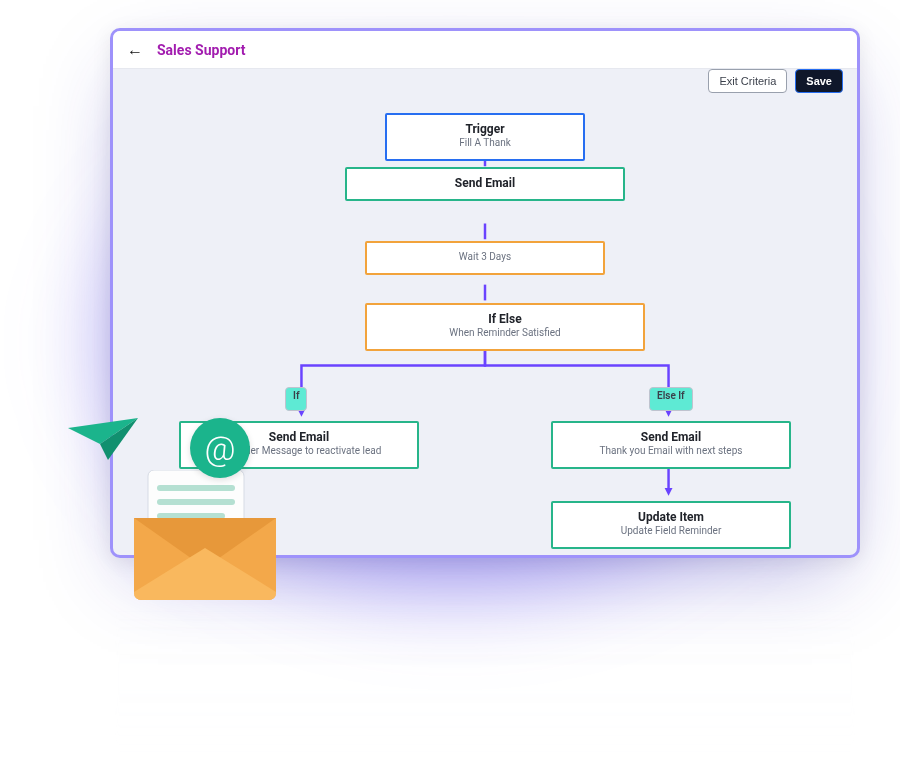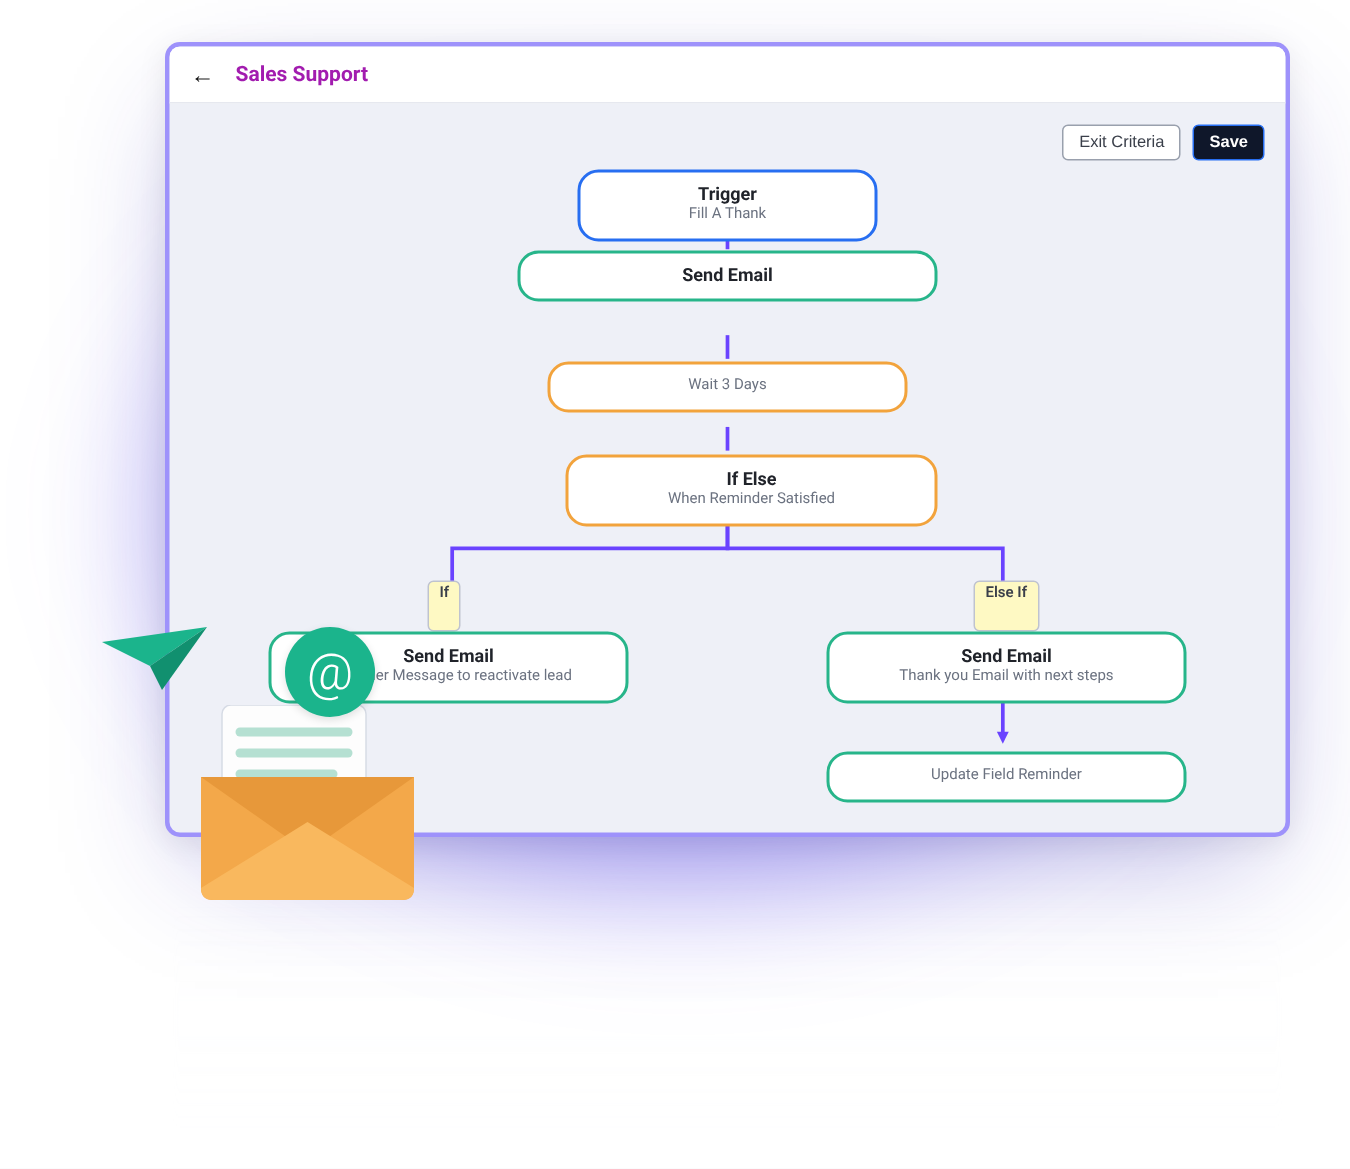--- a/index.html
+++ b/index.html
@@ -19,43 +19,43 @@
     border:3px solid rgba(92,70,255,.55);
     overflow:hidden;
   }
 
   
   .hdr{height:38px;background:#fff;display:flex;align-items:center;gap:14px;padding:0 14px;border-bottom:1px solid #e6e8ef;}
   .back-arrow{font-size:16px;line-height:1;color:#111;cursor:pointer;}
   .hdr h1{margin:0;font-size:14px;font-weight:700;color:#a21caf;}
 
   
-  .actions{height:38px;display:flex;align-items:flex-end;justify-content:flex-end;gap:8px;padding:0 14px;}
+  .actions{height:38px;display:flex;align-items:flex-start;justify-content:flex-end;gap:8px;padding:0 14px;}
   .btn{font-size:11px;padding:5px 10px;border-radius:4px;cursor:pointer;border:1px solid #99a0ad;background:#fff;color:#3a3f4a;}
   .btn.primary{background:#0f172a;border-color:#276ef1;color:#fff;font-weight:600;}
 
   
   .canvas{position:relative;height:calc(100% - 76px);}
   svg.connectors{position:absolute;inset:0;width:100%;height:100%;}
   svg.connectors path{stroke:#6a43ff;stroke-width:2.5;fill:none;}
   svg.connectors polygon{fill:#6a43ff;}
 
   .node{
-    position:absolute;background:#fff;border-radius:14px;padding:7px 14px 9px;
+    position:absolute;background:#fff;border-radius:2px;padding:7px 14px 9px;
     text-align:center;border:2px solid #888;box-shadow:none;
   }
   .node .t{font-weight:700;font-size:12px;color:#20232a;}
   .node .s{font-size:10px;color:#6b7280;margin-top:1px;line-height:1.25;}
   .b-blue  {border-color:#276ef1;}
   .b-green {border-color:#27b58a;}
   .b-orange{border-color:#f2a33c;}
 
   .chip{
-    position:absolute;background:#fef9c3;border:1px solid #bfc3cf;border-radius:4px;font-size:10px;font-weight:600;
-    color:#3a3f4a;padding:2px 7px 19px;
+    position:absolute;background:#5eead4;border:1px solid #bfc3cf;border-radius:4px;font-size:10px;font-weight:600;
+    color:#3a3f4a;padding:2px 7px 9px;
   }
 
   
   .mail-scene{position:absolute;left:60px;top:400px;width:260px;height:260px;pointer-events:none;}
   .plane{position:absolute;left:8px;top:18px;width:70px;height:46px;}
   .envelope{position:absolute;left:70px;top:70px;width:150px;height:130px;}
   .atmark{position:absolute;left:130px;top:18px;width:60px;height:60px;border-radius:50%;
           background:#1bb48c;color:#fff;display:flex;align-items:center;justify-content:center;
           font-size:34px;font-weight:300;box-shadow:0 2px 6px rgba(0,0,0,.12);}
 
@@ -110,39 +110,40 @@
       </div>
 
       <div class="node b-green" style="left:232px;top:60px; width:280px">
         <div class="t">Send Email</div>
       </div>
 
       <div class="node b-orange" style="left:252px;top:134px;width:240px">
         <div class="s">Wait 3 Days</div>
       </div>
 
-      <div class="node b-orange" style="left:264px;top:196px;width:248px">
+      <div class="node b-orange" style="left:252px;top:196px;width:280px">
         <div class="t">If Else</div>
         <div class="s">When Reminder Satisfied</div>
       </div>
 
       <div class="chip" style="left:172px;top:280px">If</div>
       <div class="chip" style="left:536px;top:280px">Else If</div>
 
       <div class="node b-green" style="left:66px; top:314px;width:240px">
         <div class="t">Send Email</div>
         <div class="s">Reminder Message to reactivate lead</div>
       </div>
 
       <div class="node b-green" style="left:438px;top:314px;width:240px">
         <div class="t">Send Email</div>
         <div class="s">Thank you Email with next steps</div>
       </div>
 
       <div class="node b-green" style="left:438px;top:394px;width:240px">
+        <div class="t">Update Item</div>
         <div class="s">Update Field Reminder</div>
       </div>
 
     </div>
   </div>
 
   <div class="mail-scene">
     <svg class="plane" viewBox="0 0 70 46">
       <polygon points="0,10 70,0 32,26" fill="#1bb48c"></polygon>
       <polygon points="32,26 70,0 40,42" fill="#11906f"></polygon>

